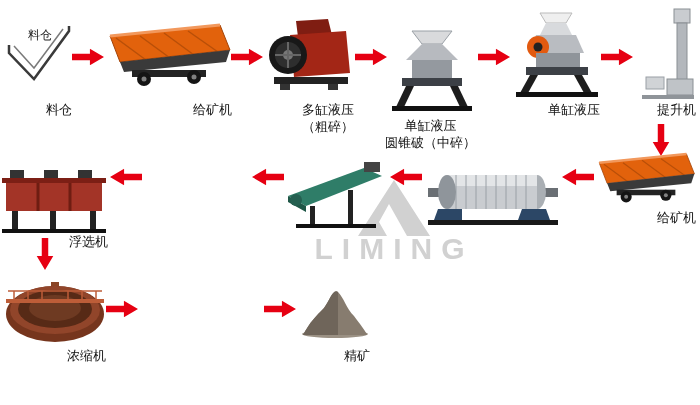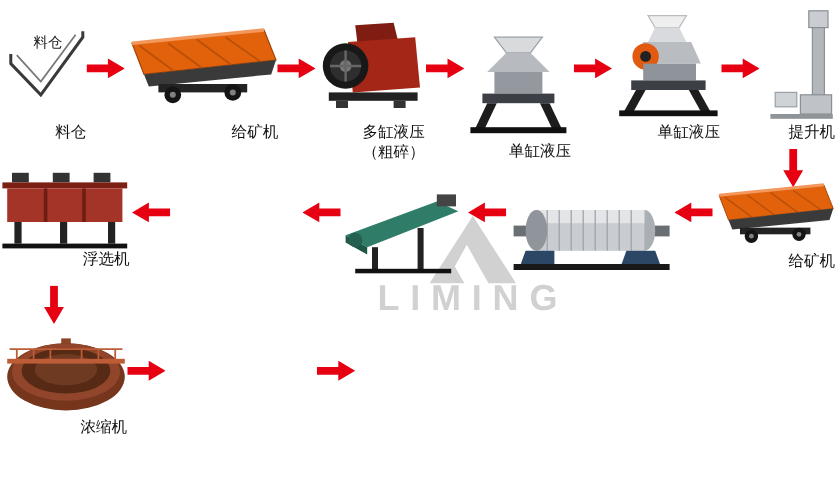--- a/index.html
+++ b/index.html
@@ -112,20 +112,21 @@
         <polygon points="34,16 54,16 70,32 18,32" fill="#b7babf"></polygon>
         <rect x="24" y="32" width="40" height="18" fill="#94999f"></rect>
         <rect x="14" y="50" width="60" height="8" fill="#3c4046"></rect>
         <polygon points="18,58 26,58 16,79 8,79" fill="#1d1d1d"></polygon>
         <polygon points="62,58 70,58 80,79 72,79" fill="#1d1d1d"></polygon>
         <rect x="4" y="78" width="80" height="5" fill="#111"></rect>
       </svg>
     </div>
     <div class="label">
       <span>单缸液压</span>
+      <span>圆锥破（中碎）</span>
     </div>
   </div>
 
   <div class="arrow" style="left:478px;top:48px"></div>
 
   <div class="node" style="left:512px;top:6px;width:88px;height:130px">
     <div class="eq">
       <svg width="90" height="86" viewBox="0 0 90 86">
         <polygon points="30,2 62,2 56,12 36,12" fill="#efefef" stroke="#bbb" stroke-width="1"></polygon>
         <polygon points="36,12 56,12 62,24 30,24" fill="#d8dadd"></polygon>
@@ -224,21 +225,21 @@
         <rect x="10" y="64" width="80" height="4" fill="#111"></rect>
       </svg>
     </div>
   </div>
 
   <div class="arrow left" style="left:252px;top:168px"></div>
 
 
   <div class="arrow left" style="left:110px;top:168px"></div>
 
-  <div class="node" style="left:0;top:134px;width:108px;height:100px">
+  <div class="node" style="left:0;top:160px;width:108px;height:100px">
     <div class="eq">
       <svg width="108" height="74" viewBox="0 0 108 74">
         <rect x="10" y="10" width="14" height="8" fill="#333"></rect>
         <rect x="44" y="10" width="14" height="8" fill="#333"></rect>
         <rect x="78" y="10" width="14" height="8" fill="#333"></rect>
         <rect x="2" y="18" width="104" height="5" fill="#7c1f15"></rect>
         <rect x="6" y="23" width="96" height="28" fill="#a33427"></rect>
         <line x1="38" y1="23" x2="38" y2="51" stroke="#6e1d12" stroke-width="3"></line>
         <line x1="70" y1="23" x2="70" y2="51" stroke="#6e1d12" stroke-width="3"></line>
         <rect x="12" y="51" width="6" height="18" fill="#222"></rect>
@@ -277,14 +278,26 @@
     <div class="label">
         <span>浓缩机</span>
       </div>
   </div>
 
   <div class="arrow" style="left:106px;top:300px"></div>
 
 
   <div class="arrow" style="left:264px;top:300px"></div>
 
+  <div class="node" style="left:298px;top:270px;width:72px;height:112px">
+    <div class="eq">
+      <svg width="70" height="58" viewBox="0 0 70 58">
+        <ellipse cx="35" cy="54" rx="33" ry="4" fill="#9a9083"></ellipse>
+        <path d="M3,55 C10,42 16,36 24,28 C30,20 33,8 38,12 C44,18 46,28 54,36 C60,44 65,50 67,55 Z" fill="#877c6f"></path>
+        <path d="M3,55 C10,42 16,36 24,28 C30,20 33,8 38,12 L38,55 Z" fill="#6f655a"></path>
+      </svg>
+    </div>
+    <div class="label">
+        <span>精矿</span>
+      </div>
+  </div>
 
 </div>
 
 </body></html>

